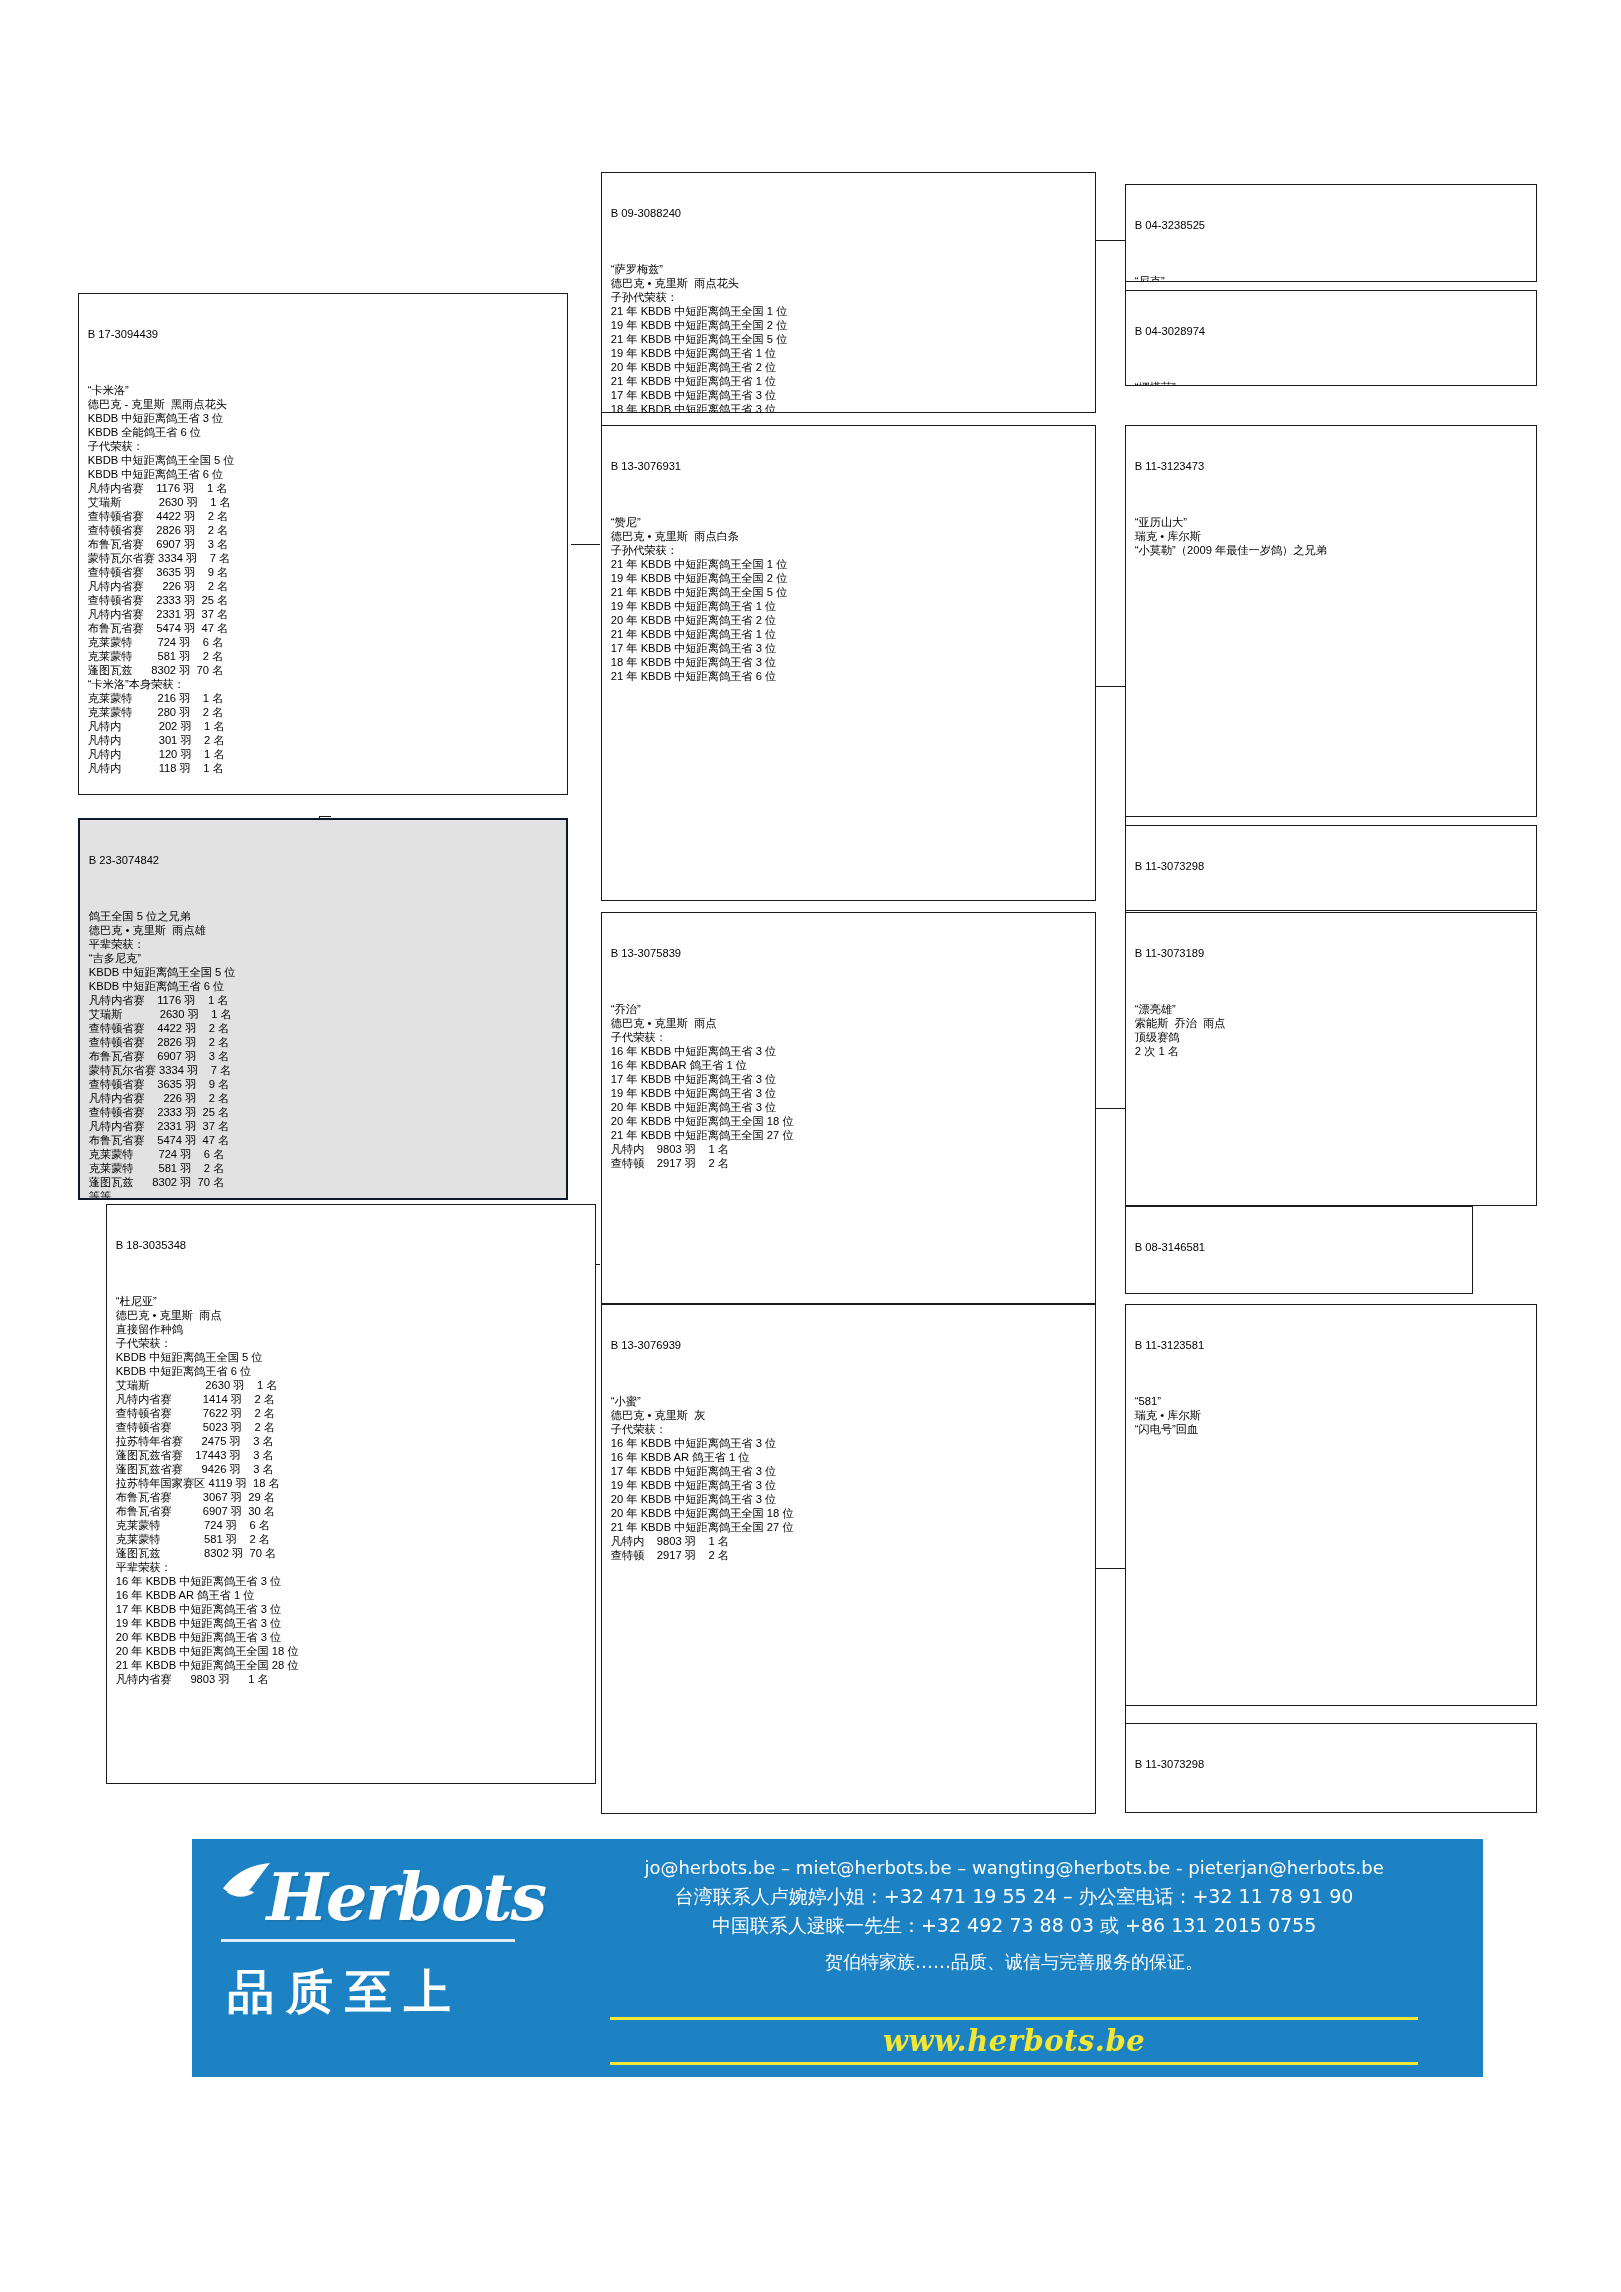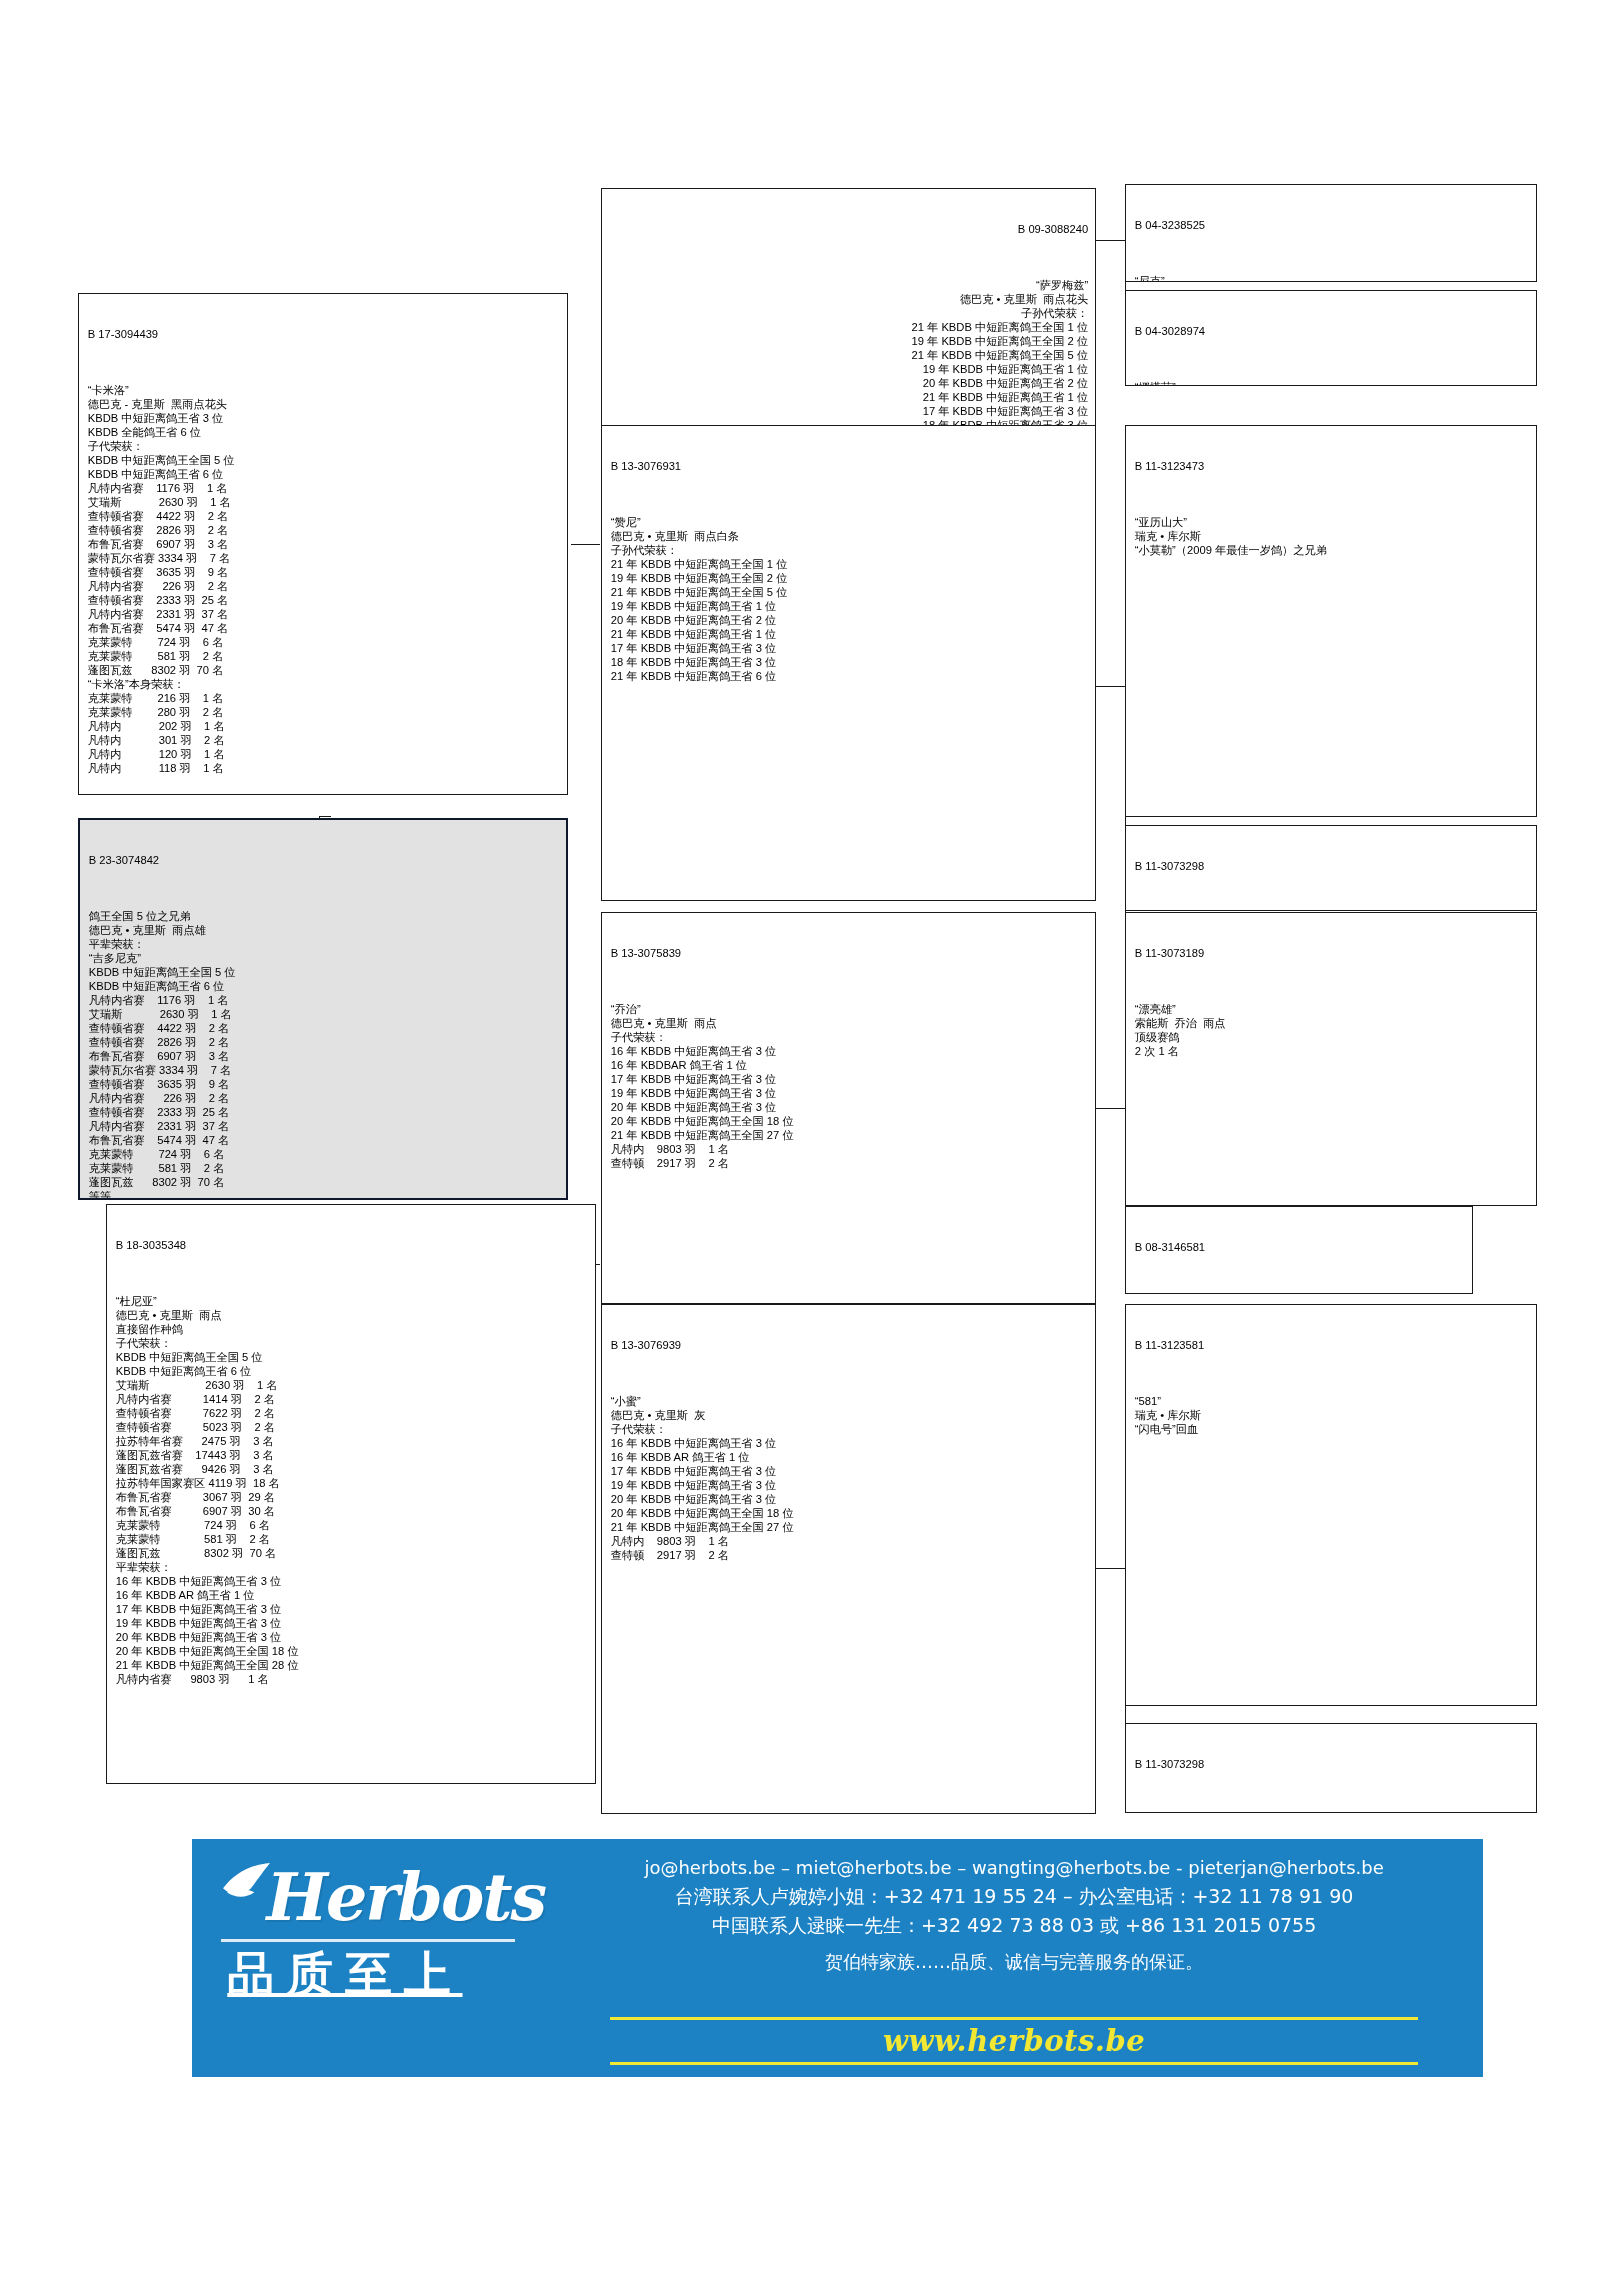--- a/index.html
+++ b/index.html
@@ -85,27 +85,26 @@
     font-style: italic;
     font-weight: bold;
     font-size: 65px;
     letter-spacing: -2px;
     color: #ffffff;
     text-shadow: 2px 2px 0 rgba(0,0,0,0.08);
   }
   .logo-sub {
     position: absolute;
     left: 13.7px;
-    top: 90px;
+    top: 108px;
     font-size: 47px;
     font-weight: bold;
     letter-spacing: 11.8px;
     color: #ffffff;
     font-family: "DejaVu Sans", sans-serif;
-    text-decoration: underline;
   }
   .logo-rule {
     position: absolute;
     left: 7.8px;
     top: 86px;
     width: 294px;
     height: 2.9px;
     background: #ffffff;
     opacity: .85;
   }
@@ -275,21 +274,21 @@
 16 年 KBDB 中短距离鸽王省 3 位
 16 年 KBDB AR 鸽王省 1 位
 17 年 KBDB 中短距离鸽王省 3 位
 19 年 KBDB 中短距离鸽王省 3 位
 20 年 KBDB 中短距离鸽王省 3 位
 20 年 KBDB 中短距离鸽王全国 18 位
 21 年 KBDB 中短距离鸽王全国 28 位
 凡特内省赛      9803 羽      1 名</span>
   </div>
 
-  <div class="box" style="left:601px; top:188px; width:495px; height:241px;text-align:right;">
+  <div class="box" style="left:601px; top:172px; width:495px; height:241px;">
     <span class="ln">B 09-3088240</span>
     <span class="ln">
 “萨罗梅兹”
 德巴克 • 克里斯  雨点花头
 子孙代荣获：
 21 年 KBDB 中短距离鸽王全国 1 位
 19 年 KBDB 中短距离鸽王全国 2 位
 21 年 KBDB 中短距离鸽王全国 5 位
 19 年 KBDB 中短距离鸽王省 1 位
 20 年 KBDB 中短距离鸽王省 2 位

